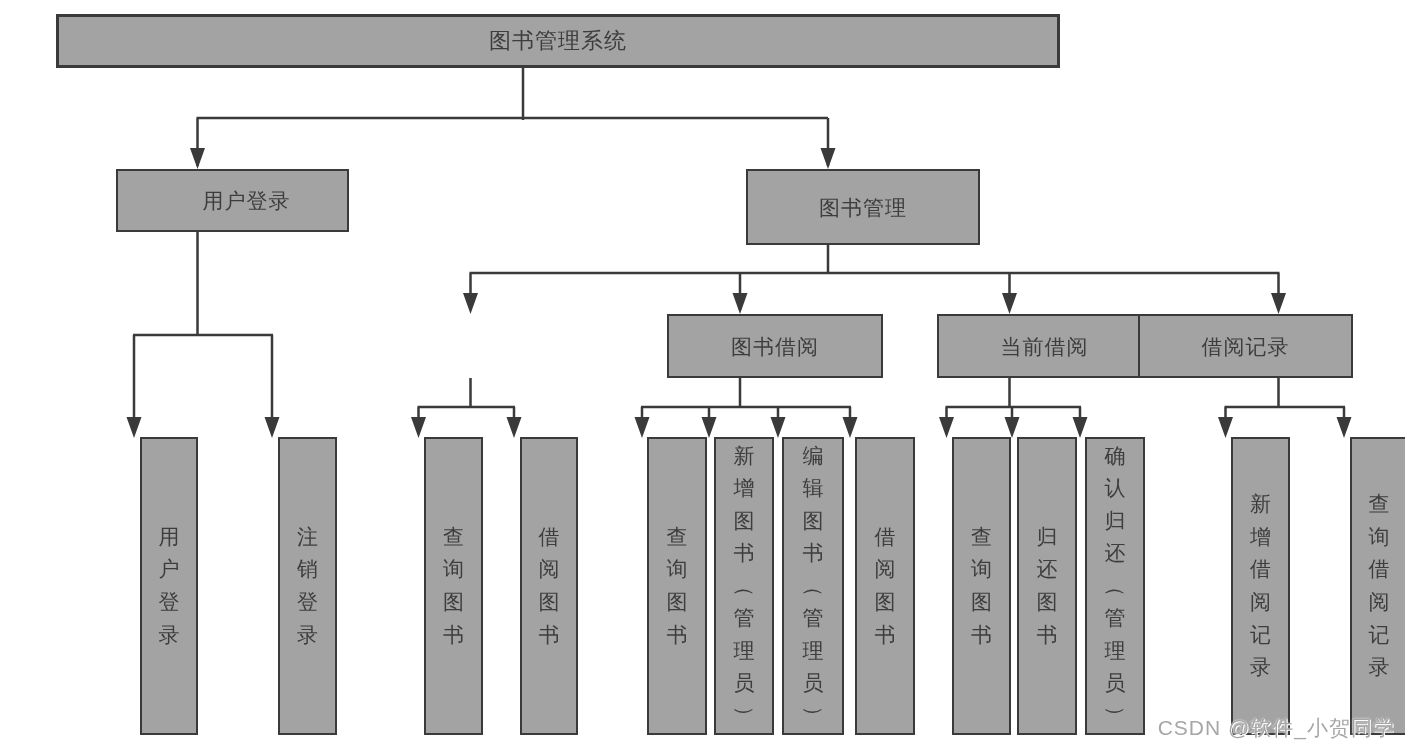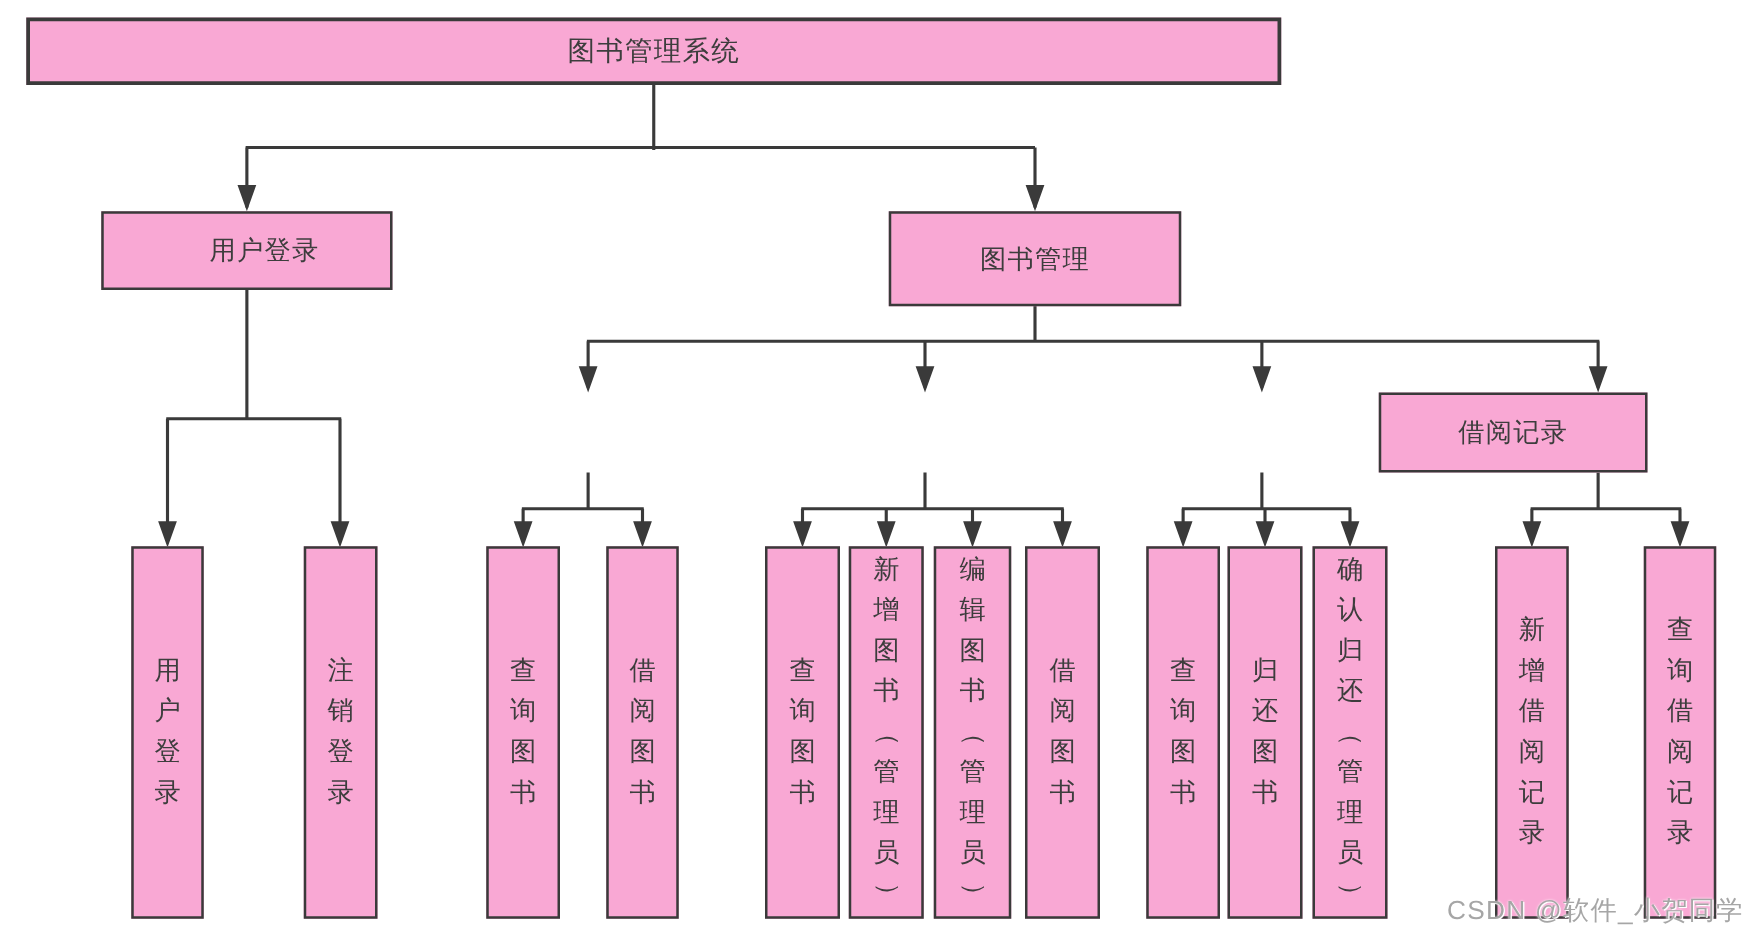--- a/index.html
+++ b/index.html
@@ -14,27 +14,28 @@
     position:relative;
     width:1405px;height:747px;
     background:var(--bg);
     font-family:"Liberation Sans","DejaVu Sans",sans-serif;
     overflow:hidden;
   }
   .connectors{position:absolute;left:0;top:0;width:1405px;height:747px;pointer-events:none;}
   .node{
     position:absolute;
     border:2px solid var(--line);
-    background:#f9a8d4;
+    background:#a3a3a3;
     color:var(--text);
     display:flex;align-items:center;justify-content:center;
     font-size:21px;
     letter-spacing:1px;
     line-height:1;
     z-index:2;
+    margin-left:35px;
   }
   .node.root{border-width:3px;font-size:22px;}
   .leaf{flex-direction:column;}
   .vtext{display:flex;flex-direction:column;align-items:center;justify-content:center;width:100%;height:100%;}
   .vchar{display:block;line-height:1.55;text-align:center;letter-spacing:0;}
   .vchar.rot{transform:rotate(90deg);}
   .watermark{
     position:absolute;
     right:10px;bottom:5px;
     font-size:21px;
@@ -96,20 +97,22 @@
       M946.5 438 l-7.5 -21 h15 Z  M1012 438 l-7.5 -21 h15 Z
       M1080 438 l-7.5 -21 h15 Z   M1225.5 438 l-7.5 -21 h15 Z
       M1344 438 l-7.5 -21 h15 Z"></path>
   </svg>
 
   <div class="node root" style="left:21px;top:14px;width:1004px;height:54px;">图书管理系统</div>
 
   <div class="node" style="left:81px;top:169px;width:233px;height:63px;padding-left:28px;">用户登录</div>
   <div class="node" style="left:711px;top:169px;width:234px;height:76px;">图书管理</div>
 
+  <div class="node" style="left:632px;top:314px;width:216px;height:64px;">图书借阅</div>
+  <div class="node" style="left:902px;top:314px;width:215px;height:64px;">当前借阅</div>
   <div class="node" style="left:1103px;top:314px;width:215px;height:64px;">借阅记录</div>
 
   <div class="node leaf" style="left:105px;top:437px;width:58px;height:298px;">
     <div class="vtext">
         <span class="vchar">用</span>
         <span class="vchar">户</span>
         <span class="vchar">登</span>
         <span class="vchar">录</span>
       </div>
   </div>

